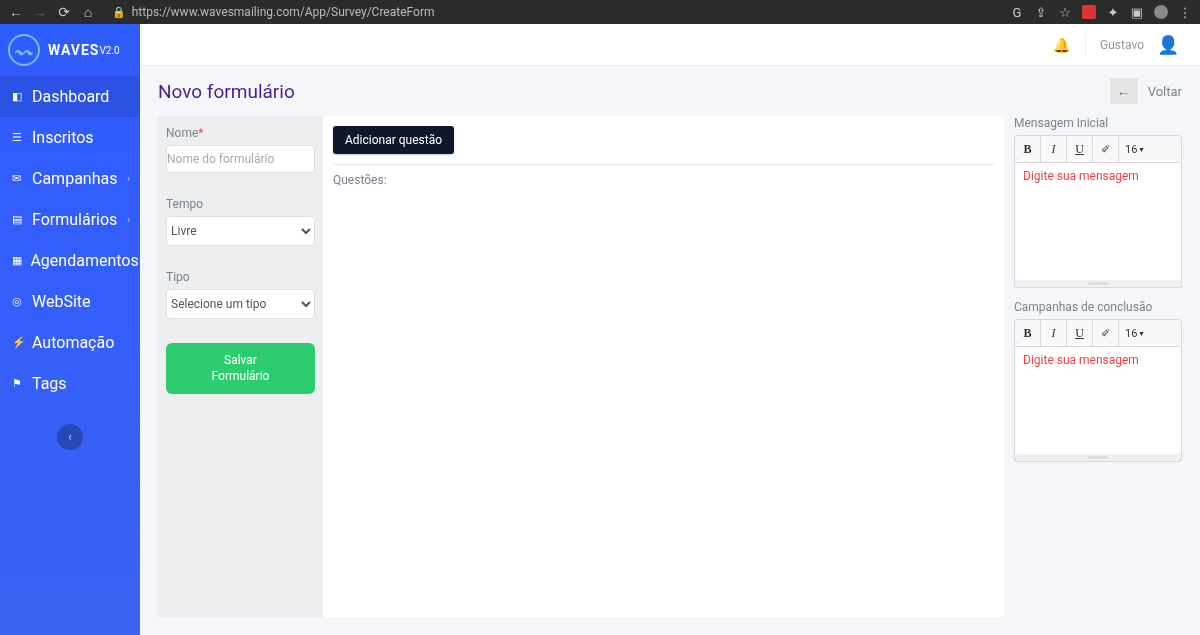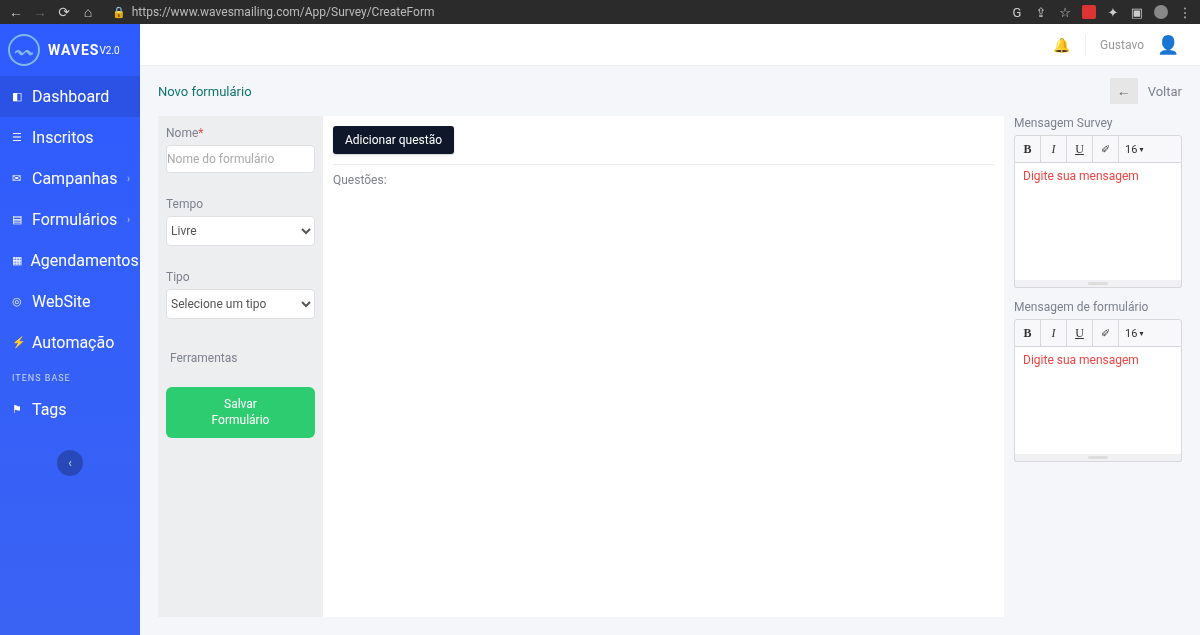--- a/index.html
+++ b/index.html
@@ -35,21 +35,21 @@
     .collapse-btn { width: 26px; height: 26px; border-radius: 50%; background: rgba(0,0,0,0.25); margin: 20px auto; display: flex; align-items: center; justify-content: center; color: #cdd; font-size: 12px; cursor: pointer; }
 
     .main { flex: 1; background: #f5f6fa; display: flex; flex-direction: column; }
     .topbar { height: 42px; background: #fff; display: flex; align-items: center; justify-content: flex-end; padding: 0 20px; gap: 14px; border-bottom: 1px solid #eee; }
     .bell { color: #ccc; font-size: 14px; }
     .divider-v { width: 1px; height: 22px; background: #eee; }
     .user-name { color: #999; font-size: 12px; }
     .avatar { width: 22px; height: 22px; display: flex; align-items: center; justify-content: center; font-size: 18px; }
 
     .page-head { display: flex; align-items: center; justify-content: space-between; padding: 12px 18px; }
-    .page-title { color: #0f766e; font-size: 13px; }
+    .page-title { color: #4c1d95; font-size: 19px; }
     .back-btn { display: flex; align-items: center; gap: 10px; }
     .back-ico { width: 28px; height: 26px; background: #e6e6e7; display: flex; align-items: center; justify-content: center; color: #666; font-size: 14px; cursor: pointer; }
     .back-txt { color: #7c8290; font-size: 13px; }
 
     .content { display: flex; padding: 0 18px 18px; gap: 0; flex: 1; min-height: 0; }
     .panel-left { width: 165px; background: #edeef0; padding: 10px 8px; display: flex; flex-direction: column; gap: 12px; }
     .panel-mid { flex: 1; background: #fff; padding: 10px 10px; display: flex; flex-direction: column; }
     .panel-right { width: 178px; padding-left: 10px; display: flex; flex-direction: column; gap: 12px; }
 
     .fld-label { font-size: 12px; color: #7c8290; margin-bottom: 5px; display: block; }
@@ -141,21 +141,20 @@
     </div>
     <div class="s-item">
       <span class="s-ico">◎</span>
       <span class="s-label">WebSite</span>
     </div>
     <div class="s-item">
       <span class="s-ico">⚡</span>
       <span class="s-label">Automação</span>
     </div>
 
-    <div class="s-head">ITENS BASE</div>
     <div class="s-item">
       <span class="s-ico">⚑</span>
       <span class="s-label">Tags</span>
     </div>
 
     <div class="collapse-btn">‹</div>
   </div>
 
   <div class="main">
     <div class="topbar">
@@ -185,53 +184,52 @@
           <select class="fld-select">
             <option>Livre</option>
           </select>
         </div>
         <div class="fld-group">
           <label class="fld-label">Tipo</label>
           <select class="fld-select">
             <option>Selecione um tipo</option>
           </select>
         </div>
-        <div class="tools-label">Ferramentas</div>
         <button class="save-btn">
           <span>Salvar</span><br><span>Formulário</span>
         </button>
       </div>
 
       <div class="panel-mid">
         <button class="add-q-btn">Adicionar questão</button>
         <hr class="mid-sep">
         <div class="questions-lbl">Questões:</div>
       </div>
 
       <div class="panel-right">
         <div class="msg-block">
-          <div class="msg-title">Mensagem Survey</div>
+          <div class="msg-title">Mensagem Inicial</div>
           <div class="toolbar">
             <button class="tb-btn tb-b">B</button>
             <button class="tb-btn tb-i">I</button>
             <button class="tb-btn tb-u">U</button>
             <button class="tb-btn tb-eraser">✐</button>
             <button class="tb-btn size">
                 <span>16</span>
                 <span style="font-size:8px;">▾</span>
               </button>
           </div>
           <div class="editor editor-init" contenteditable="true" style="">Digite sua mensagem</div>
           <div class="resize-handle">
               <div class="resize-grip"></div>
             </div>
         </div>
 
         <div class="msg-block">
-          <div class="msg-title">Mensagem de formulário</div>
+          <div class="msg-title">Campanhas de conclusão</div>
           <div class="toolbar">
             <button class="tb-btn tb-b">B</button>
             <button class="tb-btn tb-i">I</button>
             <button class="tb-btn tb-u">U</button>
             <button class="tb-btn tb-eraser">✐</button>
             <button class="tb-btn size">
                 <span>16</span>
                 <span style="font-size:8px;">▾</span>
               </button>
           </div>

